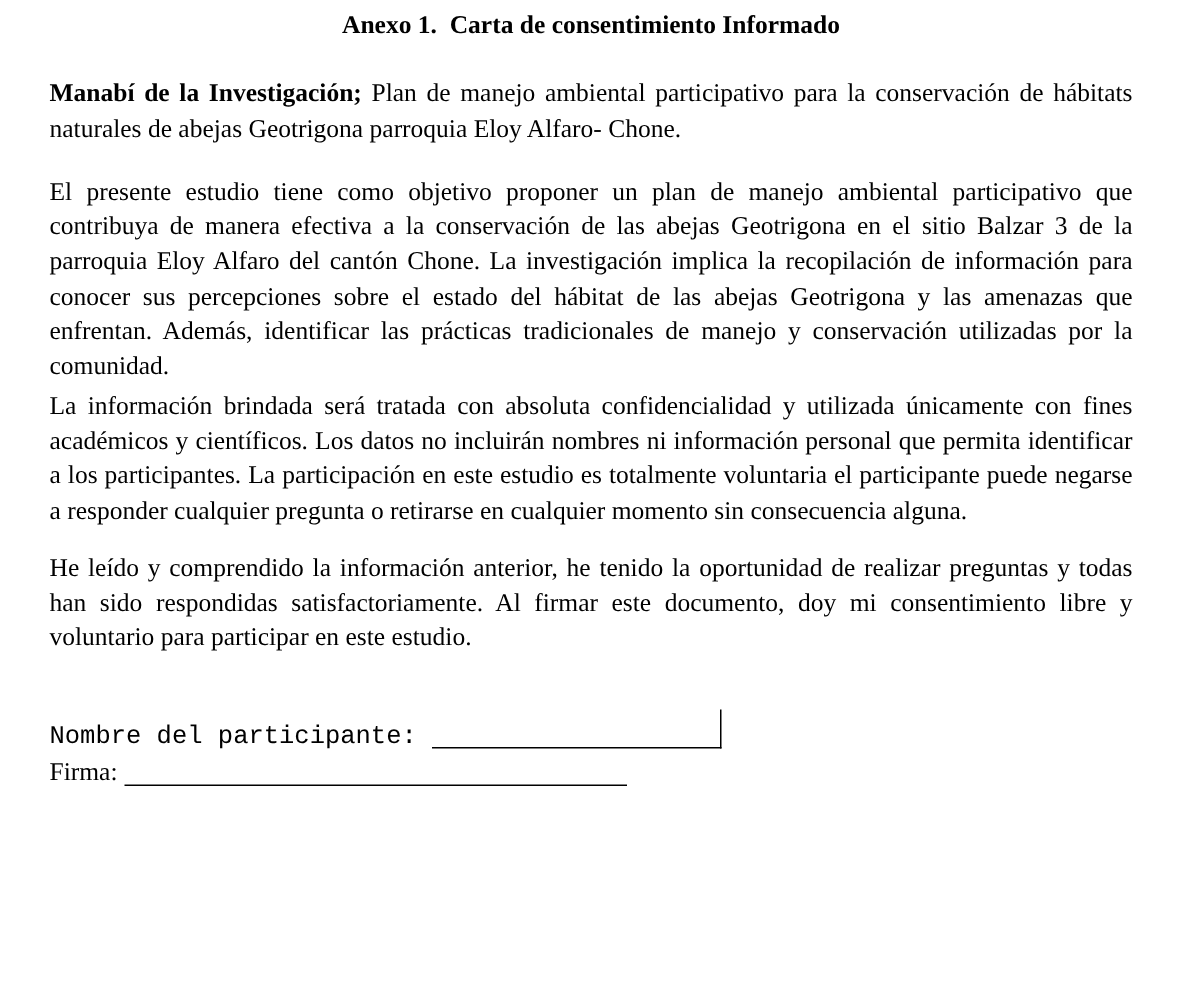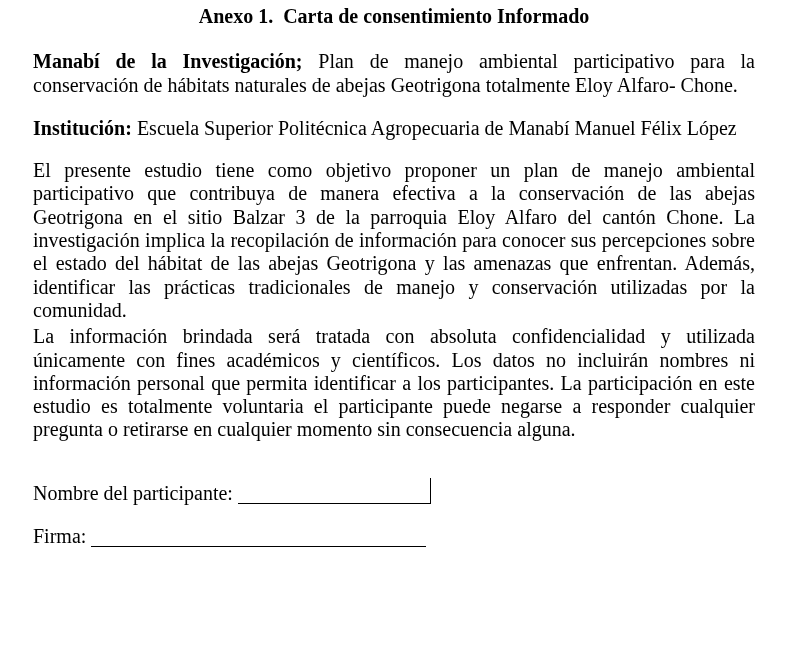--- a/index.html
+++ b/index.html
@@ -9,21 +9,21 @@
     width: 787px;
     height: 658px;
     overflow: hidden;
   }
   .page {
     box-sizing: border-box;
     width: 787px;
     height: 658px;
     padding: 5px 32px 0 33px;
     font-family: "Liberation Serif", "DejaVu Serif", serif;
-    font-size: 20px;
+    font-size: 17px;
     line-height: 23.3px;
     color: #000000;
     background: #ffffff;
   }
   .title {
     text-align: center;
     font-weight: bold;
     white-space: pre-wrap;
     margin: 0 0 22px 0;
   }
@@ -32,22 +32,22 @@
     text-align: justify;
   }
   .meta-line {
     text-align: left;
   }
   .mt-research { margin-top: 0; }
   .mt-meta     { margin-top: 20px; }
   .mt-p1       { margin-top: 19px; }
   .mt-p2       { margin-top: 3px; }
   .mt-p3       { margin-top: 15px; }
-  .mt-nombre   { margin-top: 36px; }
-  .mt-firma    { margin-top: 20px; }
+  .mt-nombre   { margin-top: 36px; font-family: Liberation Mono, monospace; }
+  .mt-firma    { }
   .bold { font-weight: bold; }
   .it   { }
   .fill {
     display: inline-block;
     border-bottom: 1.5px solid #000000;
     vertical-align: -4px;
   }
   .fill-participant {
     width: 192px;
     height: 25px;
@@ -58,27 +58,27 @@
     height: 16px;
   }
 </style>
 </head>
 <body>
 
 <div class="page">
 
   <p class="title">Anexo 1.  Carta de consentimiento Informado</p>
 
-  <p class="mt-research"><span class="bold">Manabí de la Investigación;</span><span> Plan de manejo ambiental participativo para la conservación de hábitats naturales de abejas </span><span class="it">Geotrigona</span><span> totalmente Eloy Alfaro- Chone.</span></p>
+  <p class="mt-research"><span class="bold">Manabí de la Investigación;</span><span> Plan de manejo ambiental participativo para la conservación de hábitats naturales de abejas </span><span class="it">Geotrigona</span><span> parroquia Eloy Alfaro- Chone.</span></p>
 
-  <p class="meta-line mt-meta"><span class="bold">Institución:</span><span> Escuela Superior Politécnica Agropecuaria de Manabí Manuel Félix López</span></p>
 
 
   <p class="mt-p1"><span>El presente estudio tiene como objetivo proponer un plan de manejo ambiental participativo que contribuya de manera efectiva a la conservación de las abejas </span><span class="it">Geotrigona</span><span> en el sitio Balzar 3 de la parroquia Eloy Alfaro del cantón Chone. La investigación implica la recopilación de información para conocer sus percepciones sobre el estado del hábitat de las abejas </span><span class="it">Geotrigona</span><span> y las amenazas que enfrentan. Además, identificar las prácticas tradicionales de manejo y conservación utilizadas por la comunidad.</span></p>
 
   <p class="mt-p2">La información brindada será tratada con absoluta confidencialidad y utilizada únicamente con fines académicos y científicos. Los datos no incluirán nombres ni información personal que permita identificar a los participantes. La participación en este estudio es totalmente voluntaria el participante puede negarse a responder cualquier pregunta o retirarse en cualquier momento sin consecuencia alguna.</p>
 
+  <p class="mt-p3">He leído y comprendido la información anterior, he tenido la oportunidad de realizar preguntas y todas han sido respondidas satisfactoriamente. Al firmar este documento, doy mi consentimiento libre y voluntario para participar en este estudio.</p>
 
   <p class="meta-line mt-nombre"><span>Nombre del participante:</span><span> </span><span class="fill fill-participant"></span></p>
 
   <p class="meta-line mt-firma"><span>Firma:</span><span> </span><span class="fill fill-firma"></span></p>
 
 </div>
 
 </body></html>

